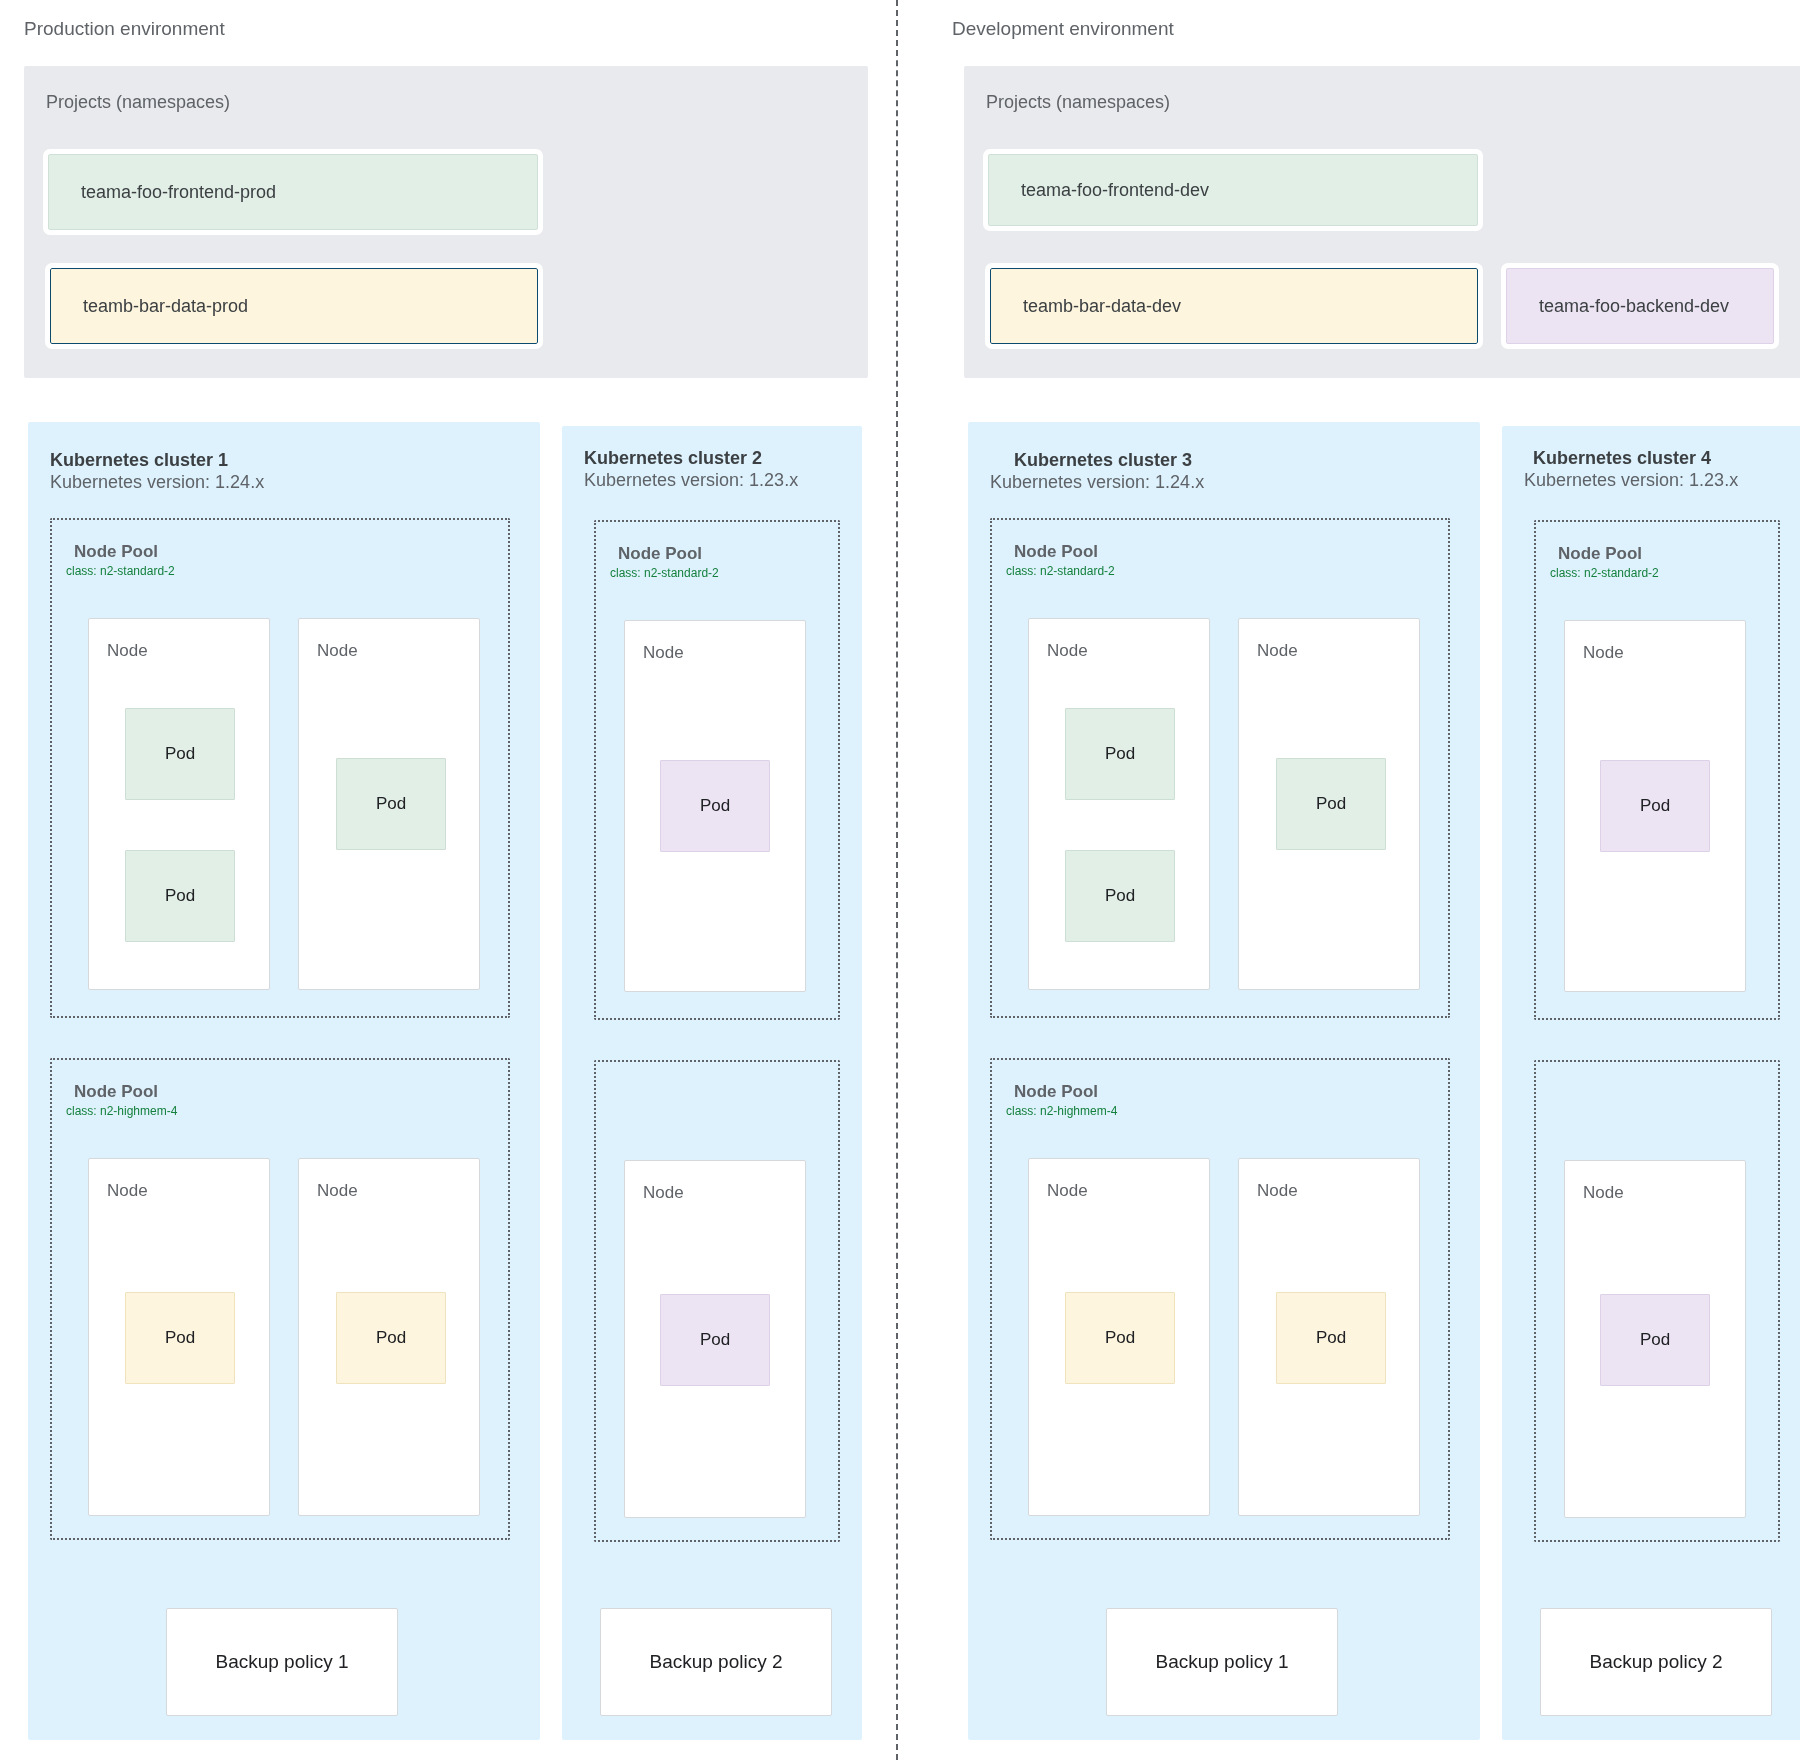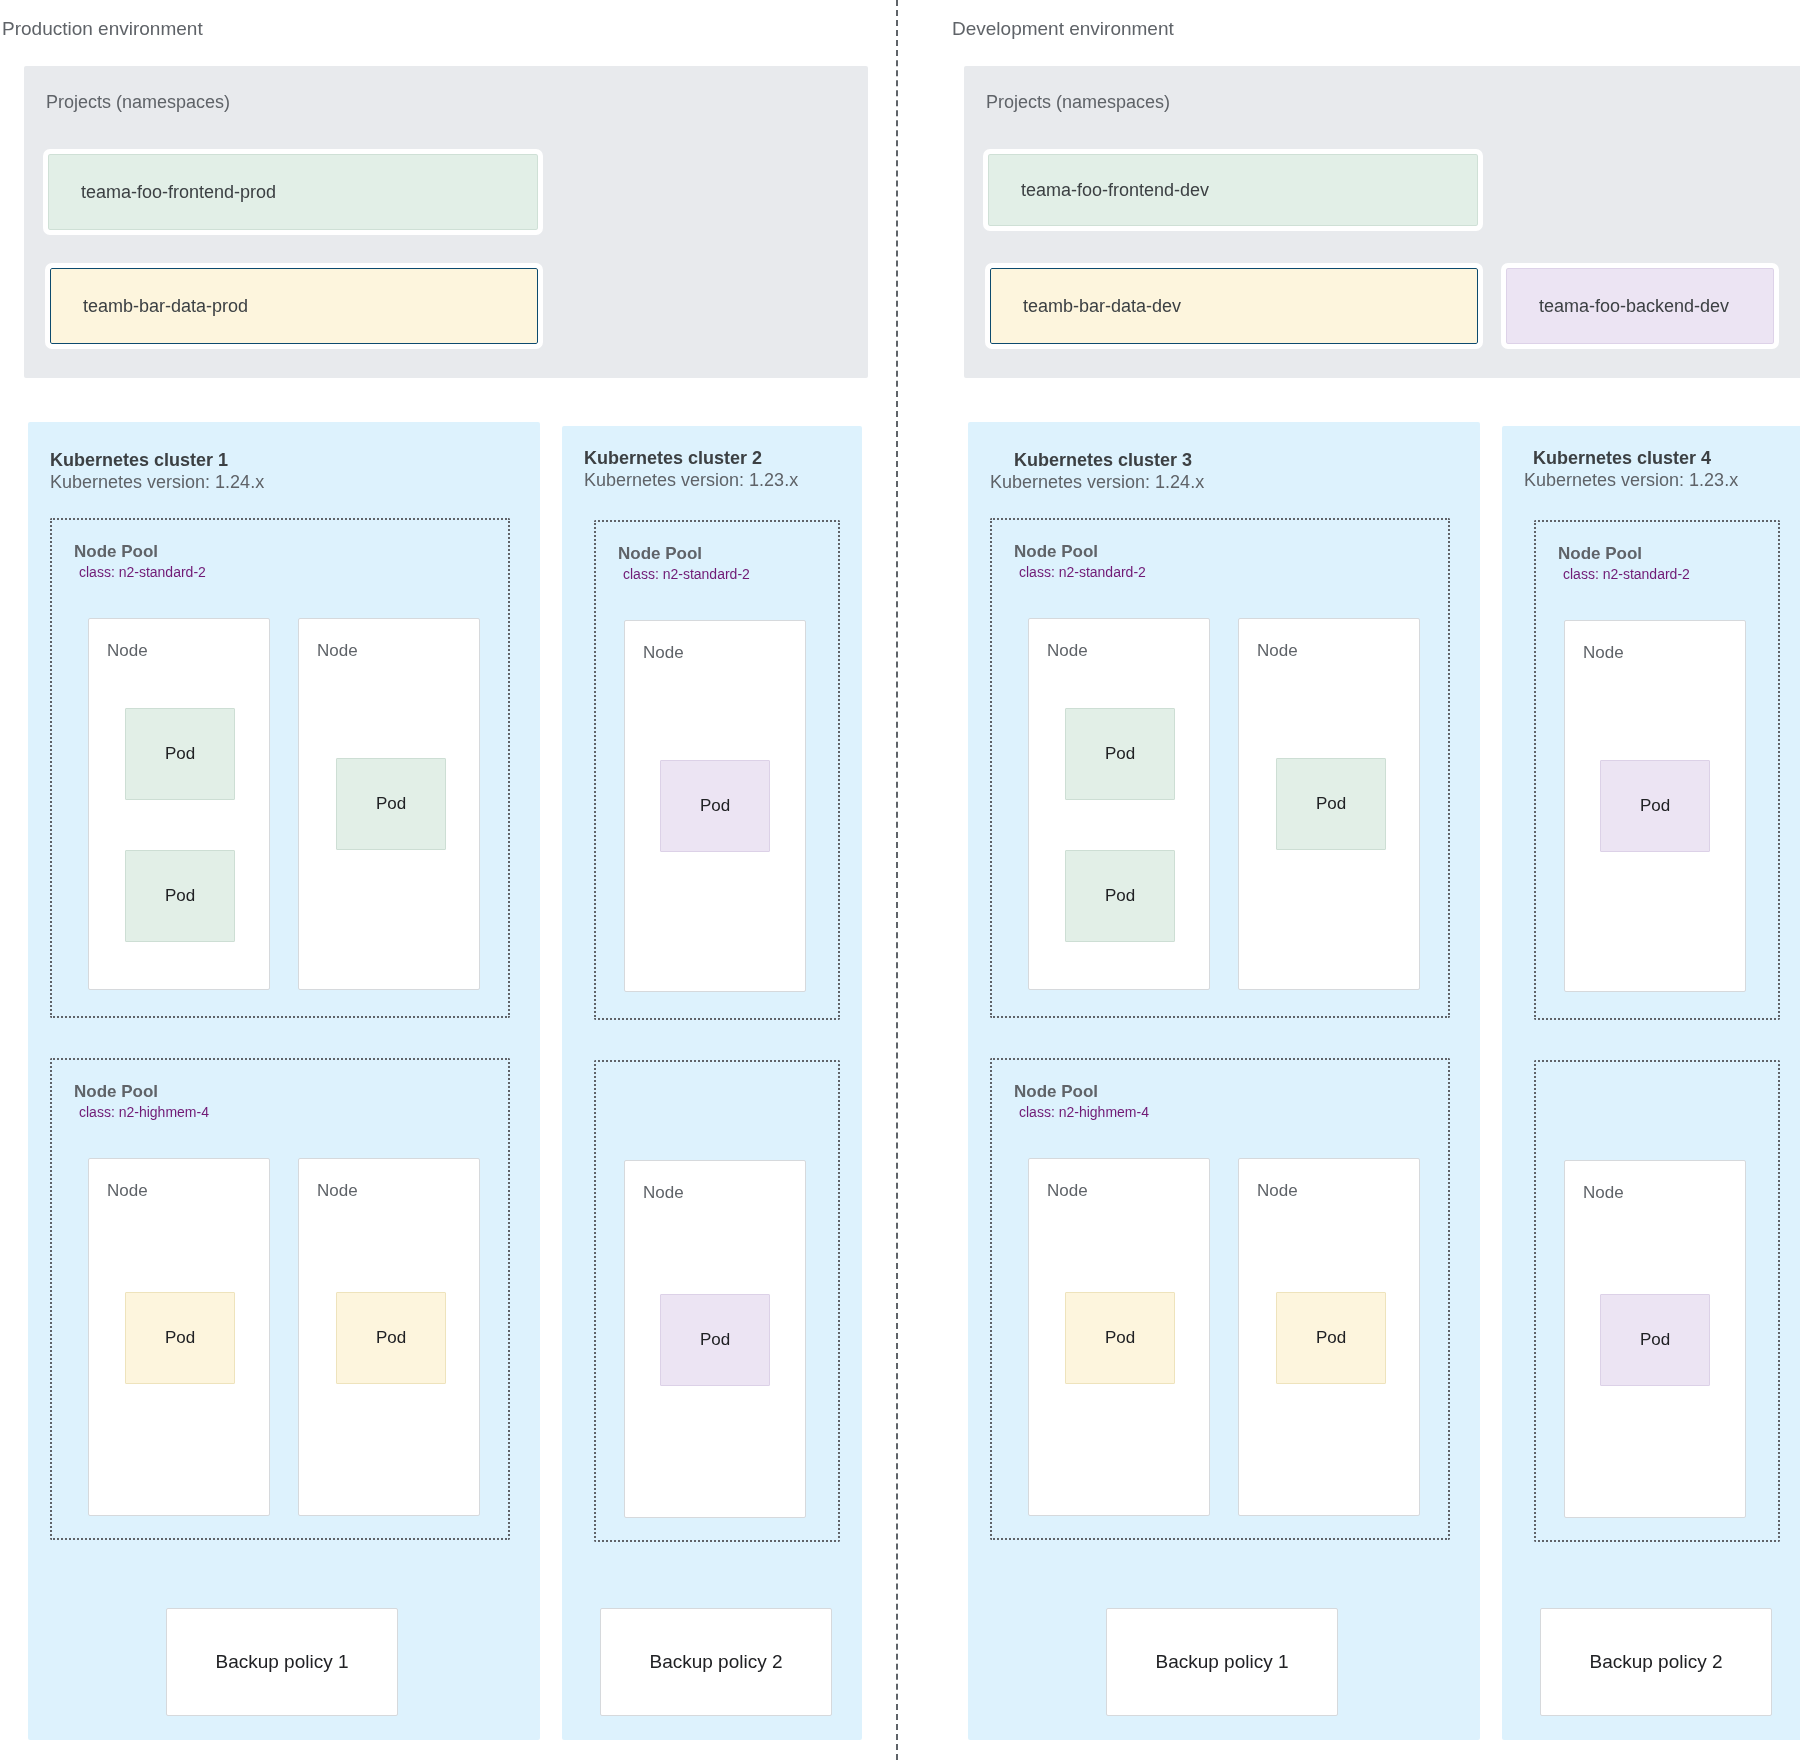--- a/index.html
+++ b/index.html
@@ -80,23 +80,23 @@
   .np-title {
     position: absolute;
     left: 22px; top: 22px;
     font-size: 17px;
     font-weight: bold;
     color: #5f6368;
     white-space: nowrap;
   }
   .np-class {
     position: absolute;
-    left: 27px; top: 44px;
-    font-size: 14px;
-    color: #701a75;
+    left: 14px; top: 44px;
+    font-size: 12px;
+    color: #15803d;
     white-space: nowrap;
   }
 
   .node {
     position: absolute;
     background: #ffffff;
     border: 1px solid #d6d9dc;
     border-radius: 2px;
   }
   .node-label {
@@ -129,21 +129,21 @@
     justify-content: center;
     font-size: 19px;
     color: #202124;
   }
 </style>
 </head>
 <body>
 
 <div id="canvas">
     <div class="divider" style="left: 896px;"></div>
-    <div class="env-title" style="left: 2px; top: 18px;">Production environment</div>
+    <div class="env-title" style="left: 24px; top: 18px;">Production environment</div>
     <div class="projects-panel" style="left: 24px; top: 66px; width: 844px; height: 312px;">
       <div class="projects-label">Projects (namespaces)</div>
     </div>
     <div class="ns-box ns-green" style="left: 48px; top: 154px; width: 490px; height: 76px;">teama-foo-frontend-prod</div>
     <div class="ns-box ns-yellow" style="left: 50px; top: 268px; width: 488px; height: 76px;">teamb-bar-data-prod</div>
     <div class="cluster" style="left: 28px; top: 422px; width: 512px; height: 1318px;"></div>
     <div class="cluster-name" style="left: 50px; top: 450px;">Kubernetes cluster 1</div>
     <div class="cluster-version" style="left: 50px; top: 472px;">Kubernetes version: 1.24.x</div>
     <div class="nodepool" style="left: 50px; top: 518px; width: 460px; height: 500px;">
       <div class="np-title">Node Pool</div>

